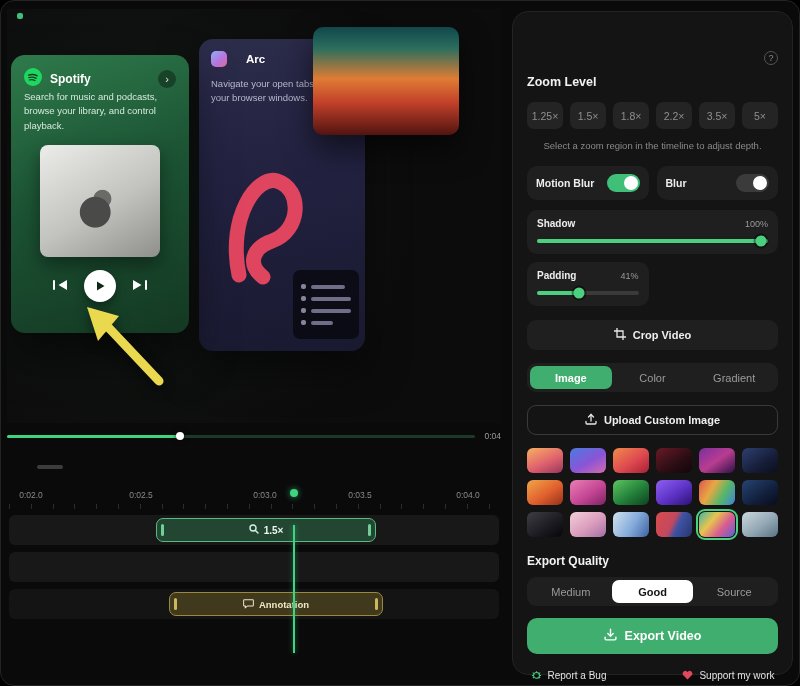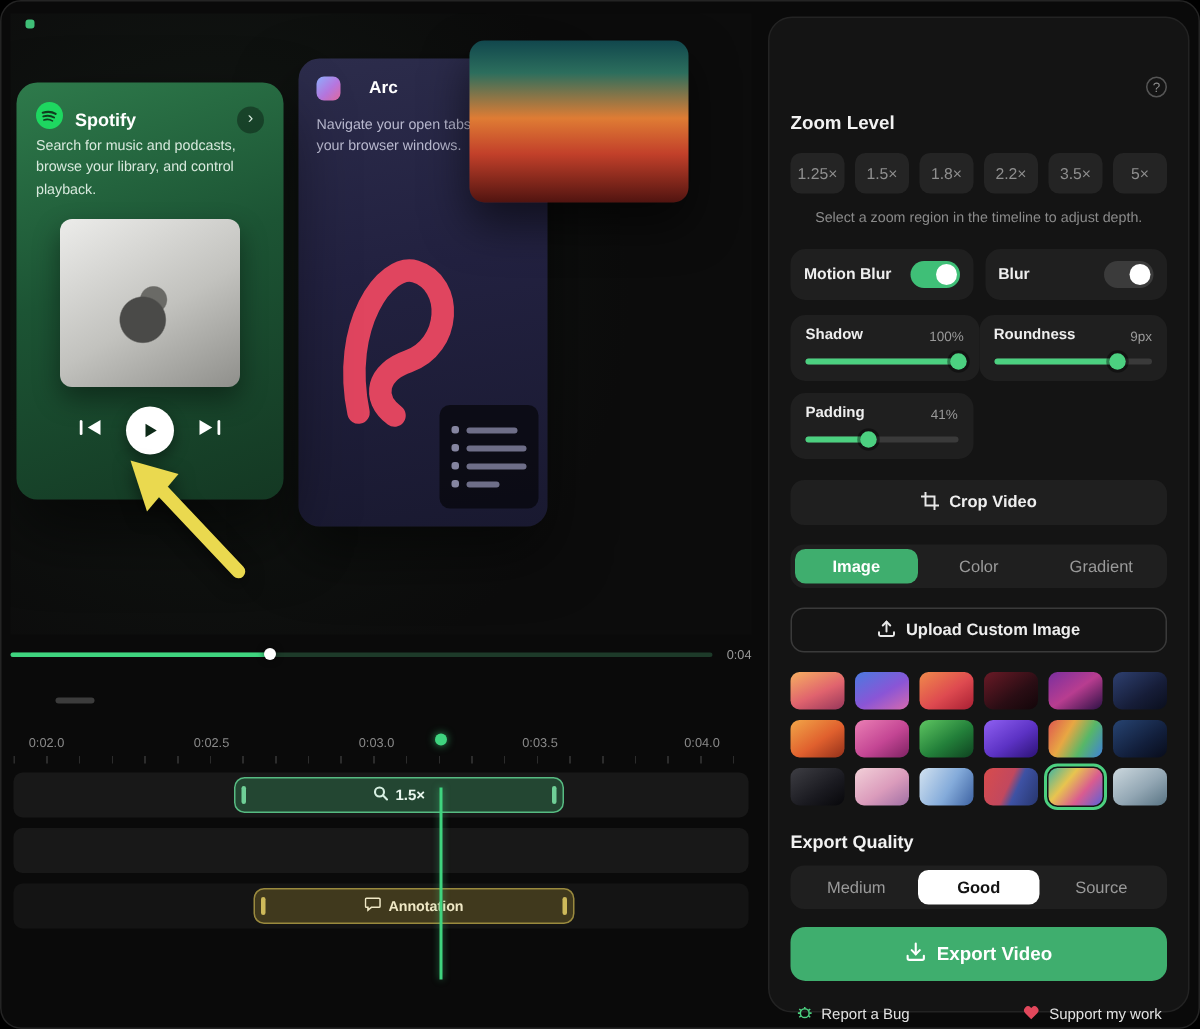--- a/index.html
+++ b/index.html
@@ -312,21 +312,21 @@
     </div>
 
     <div class="divider-handle"></div>
 
     <div class="timeline">
 
       <div class="ruler">
         <div class="ticks"></div>
         <span class="rl" style="left:30px">0:02.0</span>
         <span class="rl" style="left:140px">0:02.5</span>
-        <span class="rl" style="left:250px">0:03.0</span>
+        <span class="rl" style="left:264px">0:03.0</span>
         <span class="rl" style="left:359px">0:03.5</span>
         <span class="rl" style="left:467px">0:04.0</span>
       </div>
 
       <div class="playhead-dot"></div>
       <div class="playhead-line"></div>
 
       <div class="lanes">
         <div class="lane">
           <div class="chip zoom-chip">
@@ -389,30 +389,20 @@
 
     <div class="sliders-row">
       <div class="slider-card">
         <div class="slider-head">
           <span class="slider-label">Shadow</span>
           <span class="slider-value">100%</span>
         </div>
         <div class="slider">
           <div class="fill" style="width:100%"></div>
           <div class="knob" style="left:97%"></div>
-        </div>
-      </div>
-      <div class="slider-card">
-        <div class="slider-head">
-          <span class="slider-label">Roundness</span>
-          <span class="slider-value">9px</span>
-        </div>
-        <div class="slider">
-          <div class="fill" style="width:78%"></div>
-          <div class="knob" style="left:78%"></div>
         </div>
       </div>
     </div>
 
     <div class="slider-card half">
       <div class="slider-head">
         <span class="slider-label">Padding</span>
         <span class="slider-value">41%</span>
       </div>
       <div class="slider">

